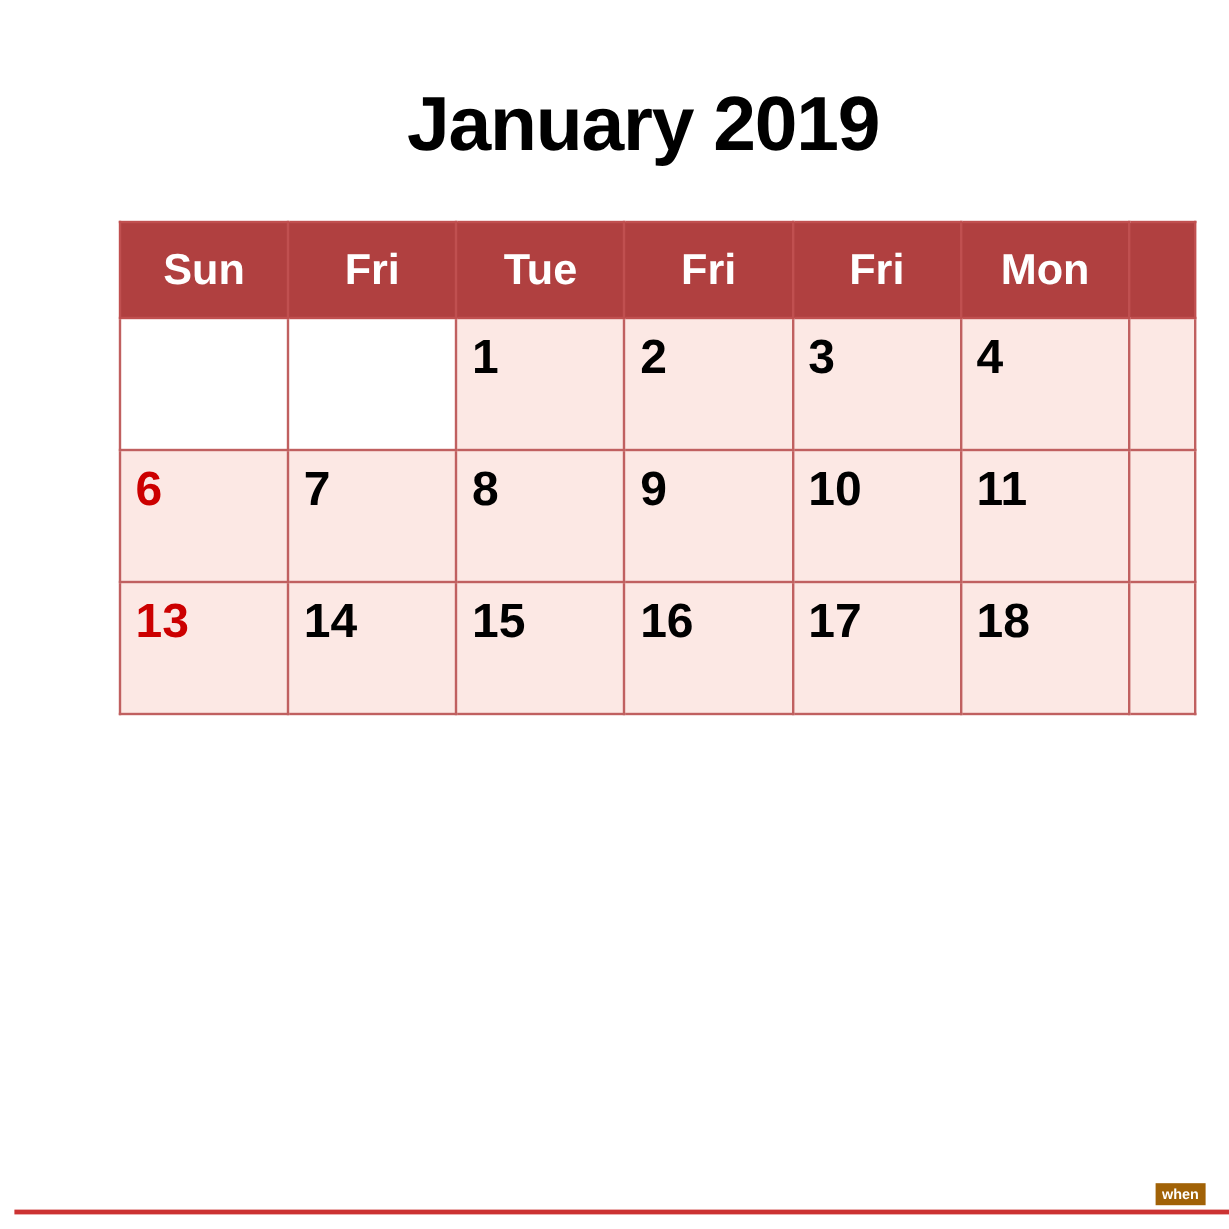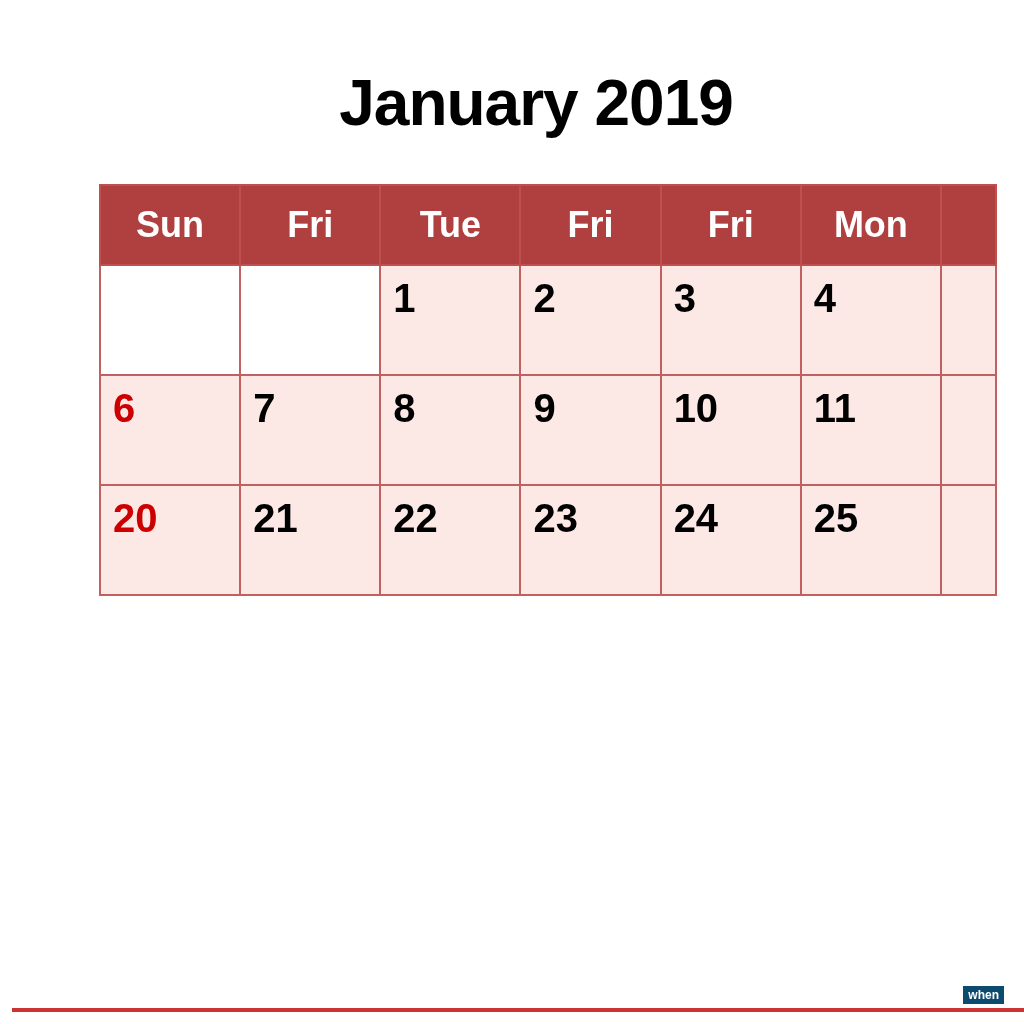--- a/index.html
+++ b/index.html
@@ -81,21 +81,21 @@
 
     thead tr th:last-child {
       width: 60px;
       overflow: hidden;
     }
 
     .watermark {
       position: fixed;
       bottom: 8px;
       right: 8px;
-      background-color: #0c4a6e;
+      background-color: #a16207;
       color: white;
       font-size: 12px;
       padding: 2px 5px;
       font-weight: bold;
     }
 
     .bottom-line {
       position: fixed;
       bottom: 0;
       left: 0;
@@ -137,29 +137,29 @@
       <tr>
         <td class="sunday">6</td>
         <td>7</td>
         <td>8</td>
         <td>9</td>
         <td>10</td>
         <td>11</td>
         <td class="saturday" style="width:55px; max-width:55px; overflow:hidden; padding:10px 6px;"></td>
       </tr>
 
-
       <tr>
-        <td class="sunday">20</td>
-        <td>21</td>
-        <td>22</td>
-        <td>23</td>
-        <td>24</td>
-        <td>25</td>
+        <td class="sunday">13</td>
+        <td>14</td>
+        <td>15</td>
+        <td>16</td>
+        <td>17</td>
+        <td>18</td>
         <td class="saturday" style="width:55px; max-width:55px; overflow:hidden; padding:10px 6px;"></td>
       </tr>
+
 
     </tbody>
   </table>
 </div>
 
 <div class="watermark">when</div>
 <div class="bottom-line"></div>
 
 </body></html>

